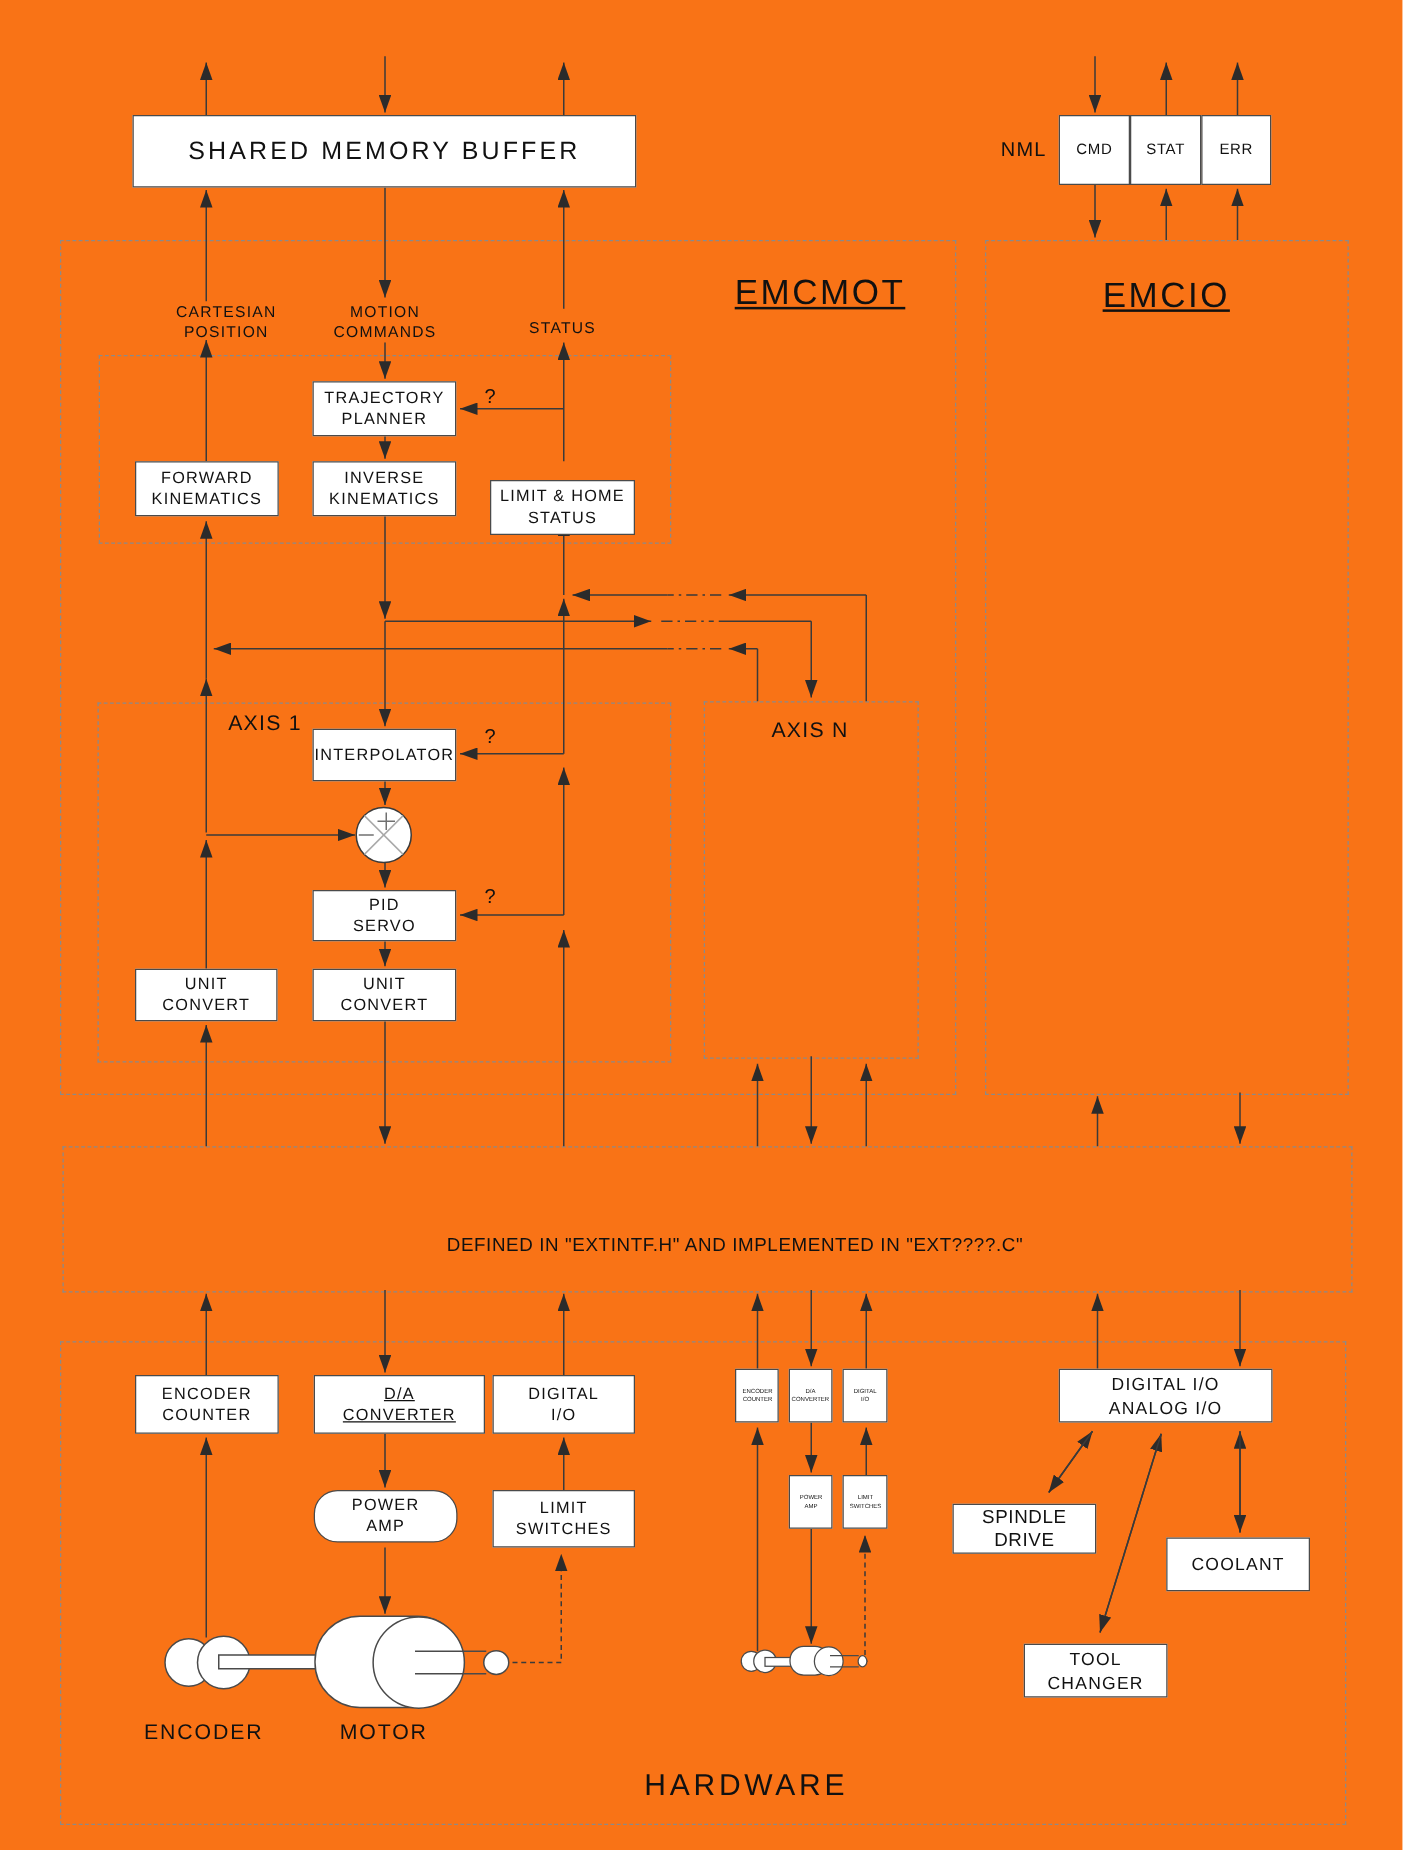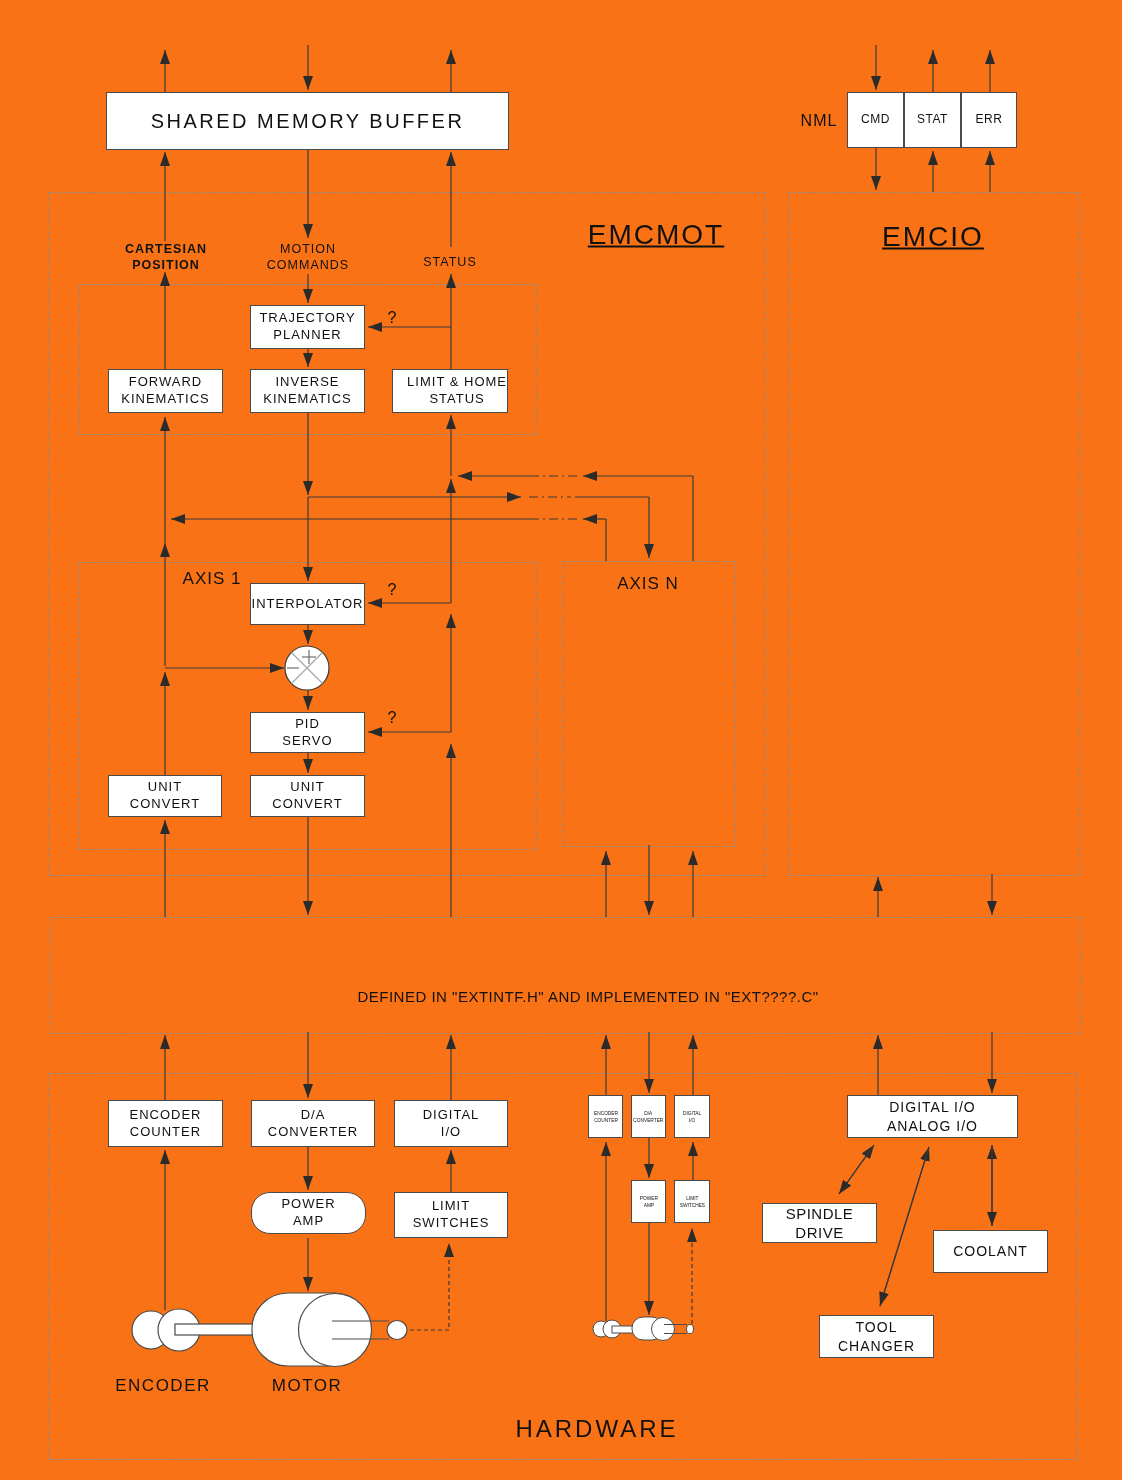--- a/index.html
+++ b/index.html
@@ -216,21 +216,21 @@
 PLANNER</span>
   </div>
   <div class="box" style="left:108px;top:369px;width:115px;height:44px;">
     <span class="lbl">FORWARD
 KINEMATICS</span>
   </div>
   <div class="box" style="left:250px;top:369px;width:115px;height:44px;">
     <span class="lbl">INVERSE
 KINEMATICS</span>
   </div>
-  <div class="box" style="left:392px;top:369px;width:116px;height:44px;justify-content:flex-end;">
+  <div class="box" style="left:392px;top:384px;width:116px;height:44px;">
     <span class="lbl">LIMIT &amp; HOME
 STATUS</span>
   </div>
 
   <div class="box" style="left:250px;top:583px;width:115px;height:42px;">
     <span class="lbl">INTERPOLATOR</span>
   </div>
   <div class="box" style="left:250px;top:712px;width:115px;height:41px;">
     <span class="lbl">PID
 SERVO</span>
@@ -241,21 +241,21 @@
   </div>
   <div class="box" style="left:250px;top:775px;width:115px;height:42px;">
     <span class="lbl">UNIT
 CONVERT</span>
   </div>
 
   <div class="box" style="left:108px;top:1100px;width:115px;height:47px;">
     <span class="lbl">ENCODER
 COUNTER</span>
   </div>
-  <div class="box" style="left:251px;top:1100px;width:124px;height:47px;">
+  <div class="box" style="left:251px;top:1100px;width:137px;height:47px;text-decoration:underline;">
     <span class="lbl">D/A
 CONVERTER</span>
   </div>
   <div class="box" style="left:394px;top:1100px;width:114px;height:47px;">
     <span class="lbl">DIGITAL
 I/O</span>
   </div>
   <div class="box" style="left:251px;top:1192px;width:115px;height:42px;border-radius:19px;">
     <span class="lbl">POWER
 AMP</span>
@@ -295,21 +295,21 @@
   </div>
   <div class="box" style="left:933px;top:1230px;width:115px;height:43px;">
     <span class="lbl wide">COOLANT</span>
   </div>
   <div class="box" style="left:819px;top:1315px;width:115px;height:43px;">
     <span class="lbl wide">TOOL
 CHANGER</span>
   </div>
 
   <div class="flabel f-nml" style="left:819px;top:121px;">NML</div>
-  <div class="flabel f-sig" style="left:166px;top:258px;font-weight:bold;">CARTESIAN
+  <div class="flabel f-sig" style="left:181px;top:258px;">CARTESIAN
 POSITION</div>
   <div class="flabel f-sig" style="left:308px;top:258px;">MOTION
 COMMANDS</div>
   <div class="flabel f-sig" style="left:450px;top:263px;">STATUS</div>
   <div class="flabel f-title" style="left:656px;top:234px;">EMCMOT</div>
   <div class="flabel f-title" style="left:933px;top:236px;">EMCIO</div>
   <div class="flabel f-axis" style="left:212px;top:579px;">AXIS 1</div>
   <div class="flabel f-axis" style="left:648px;top:584px;">AXIS N</div>
   <div class="flabel f-q" style="left:392px;top:318px;">?</div>
   <div class="flabel f-q" style="left:392px;top:590px;">?</div>

